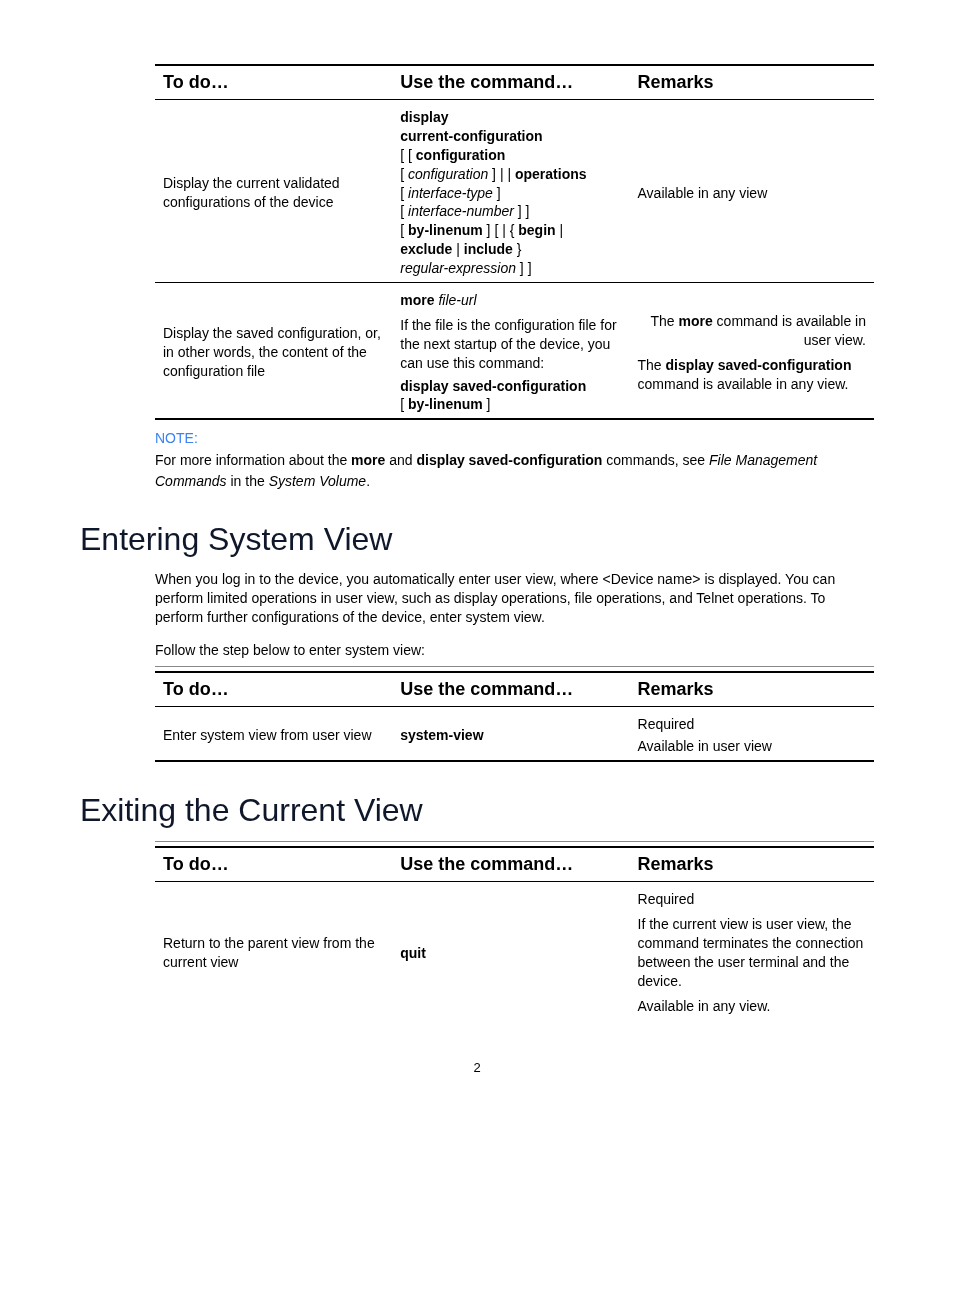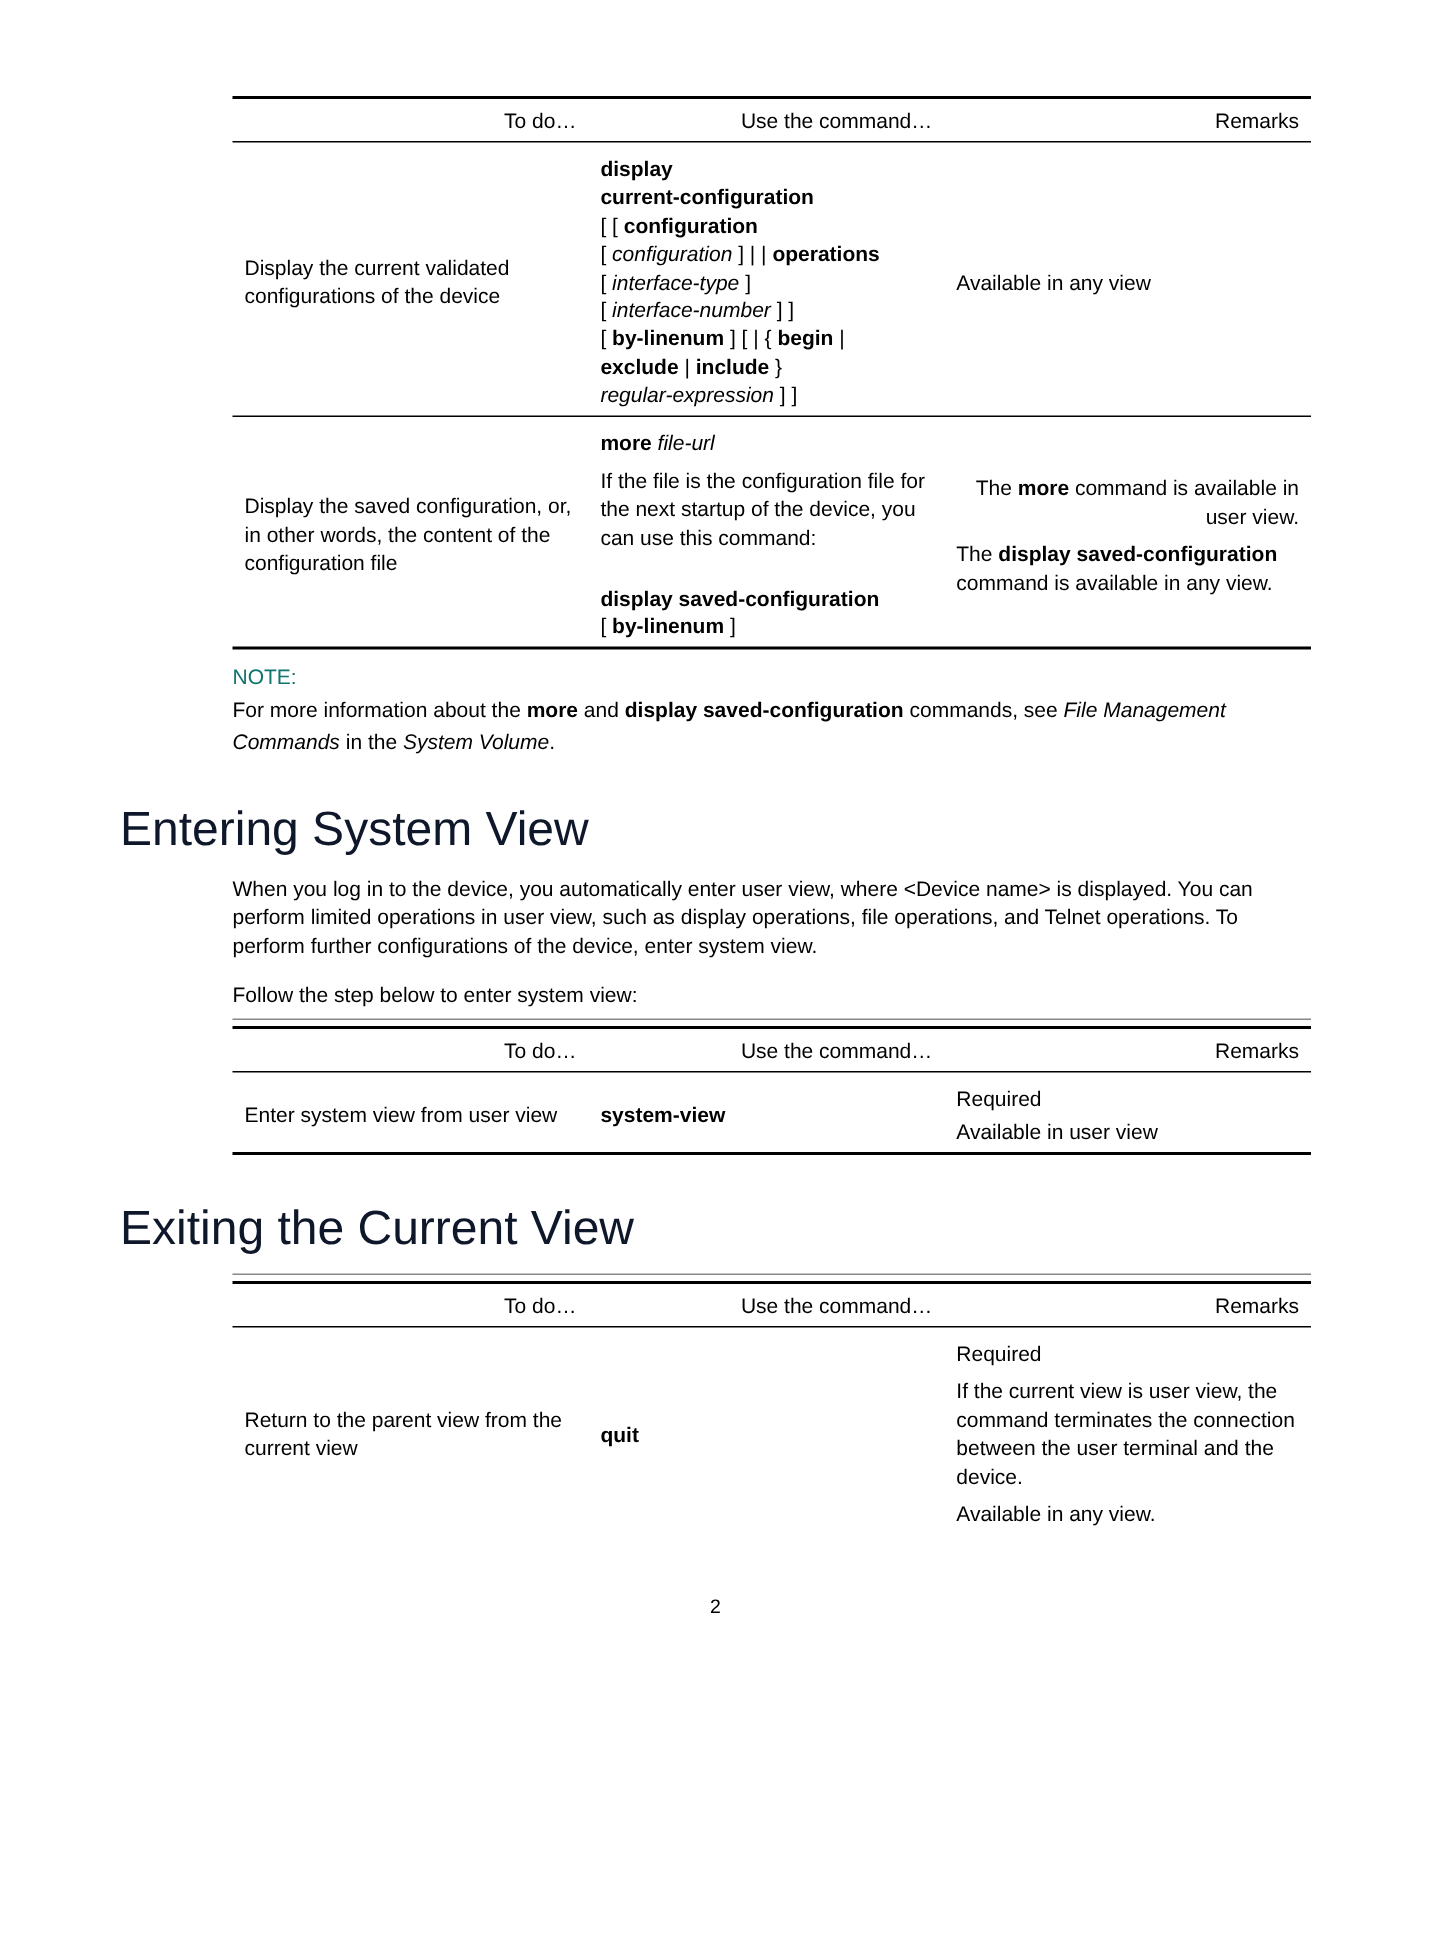--- a/index.html
+++ b/index.html
@@ -20,38 +20,38 @@
     margin: 30px 0 12px 0;
   }
   .indent {
     margin-left: 75px;
   }
   p.body {
     margin: 8px 0 14px 0;
     line-height: 1.35;
   }
   .note-label {
-    color: #0f766e;
+    color: #3b82f6;
     font-size: 14px;
     margin-bottom: 4px;
   }
   .note-body {
     font-size: 14px;
     line-height: 1.45;
   }
   table.cmd {
     width: 100%;
     border-collapse: collapse;
     margin-top: 4px;
     margin-bottom: 10px;
   }
   table.cmd th {
-    text-align: right;
-    font-weight: normal;
-    font-size: 14px;
+    text-align: left;
+    font-weight: bold;
+    font-size: 18px;
     padding: 6px 8px 6px 8px;
     border-top: 2.5px solid #000;
     border-bottom: 1px solid #000;
   }
   table.cmd td {
     vertical-align: middle;
     font-size: 14px;
     padding: 8px 8px 4px 8px;
     border-top: 1px solid #000;
     line-height: 1.35;
@@ -103,21 +103,21 @@
         <span class="italic">regular-expression</span><span> ] ]</span>
       </td>
       <td>Available in any view</td>
     </tr>
     <tr>
       <td>Display the saved configuration, or, in other words, the content of the configuration file</td>
       <td>
         <div style="margin-bottom:6px;">
           <span class="bold">more</span><span class="italic"> file-url</span>
         </div>
-        <div style="margin-bottom:22px;">If the file is the configuration file for the next startup of the device, you can use this command:</div>
+        <div style="margin-bottom:4px;">If the file is the configuration file for the next startup of the device, you can use this command:</div>
         <div>
           <span class="bold">display saved-configuration</span><br>
           <span>[ </span><span class="bold">by-linenum</span><span> ]</span>
         </div>
       </td>
       <td>
         <div style="margin-bottom:6px;text-align:right;">
           <span>The </span><span class="bold">more</span><span> command is available in user view.</span>
         </div>
         <div>

